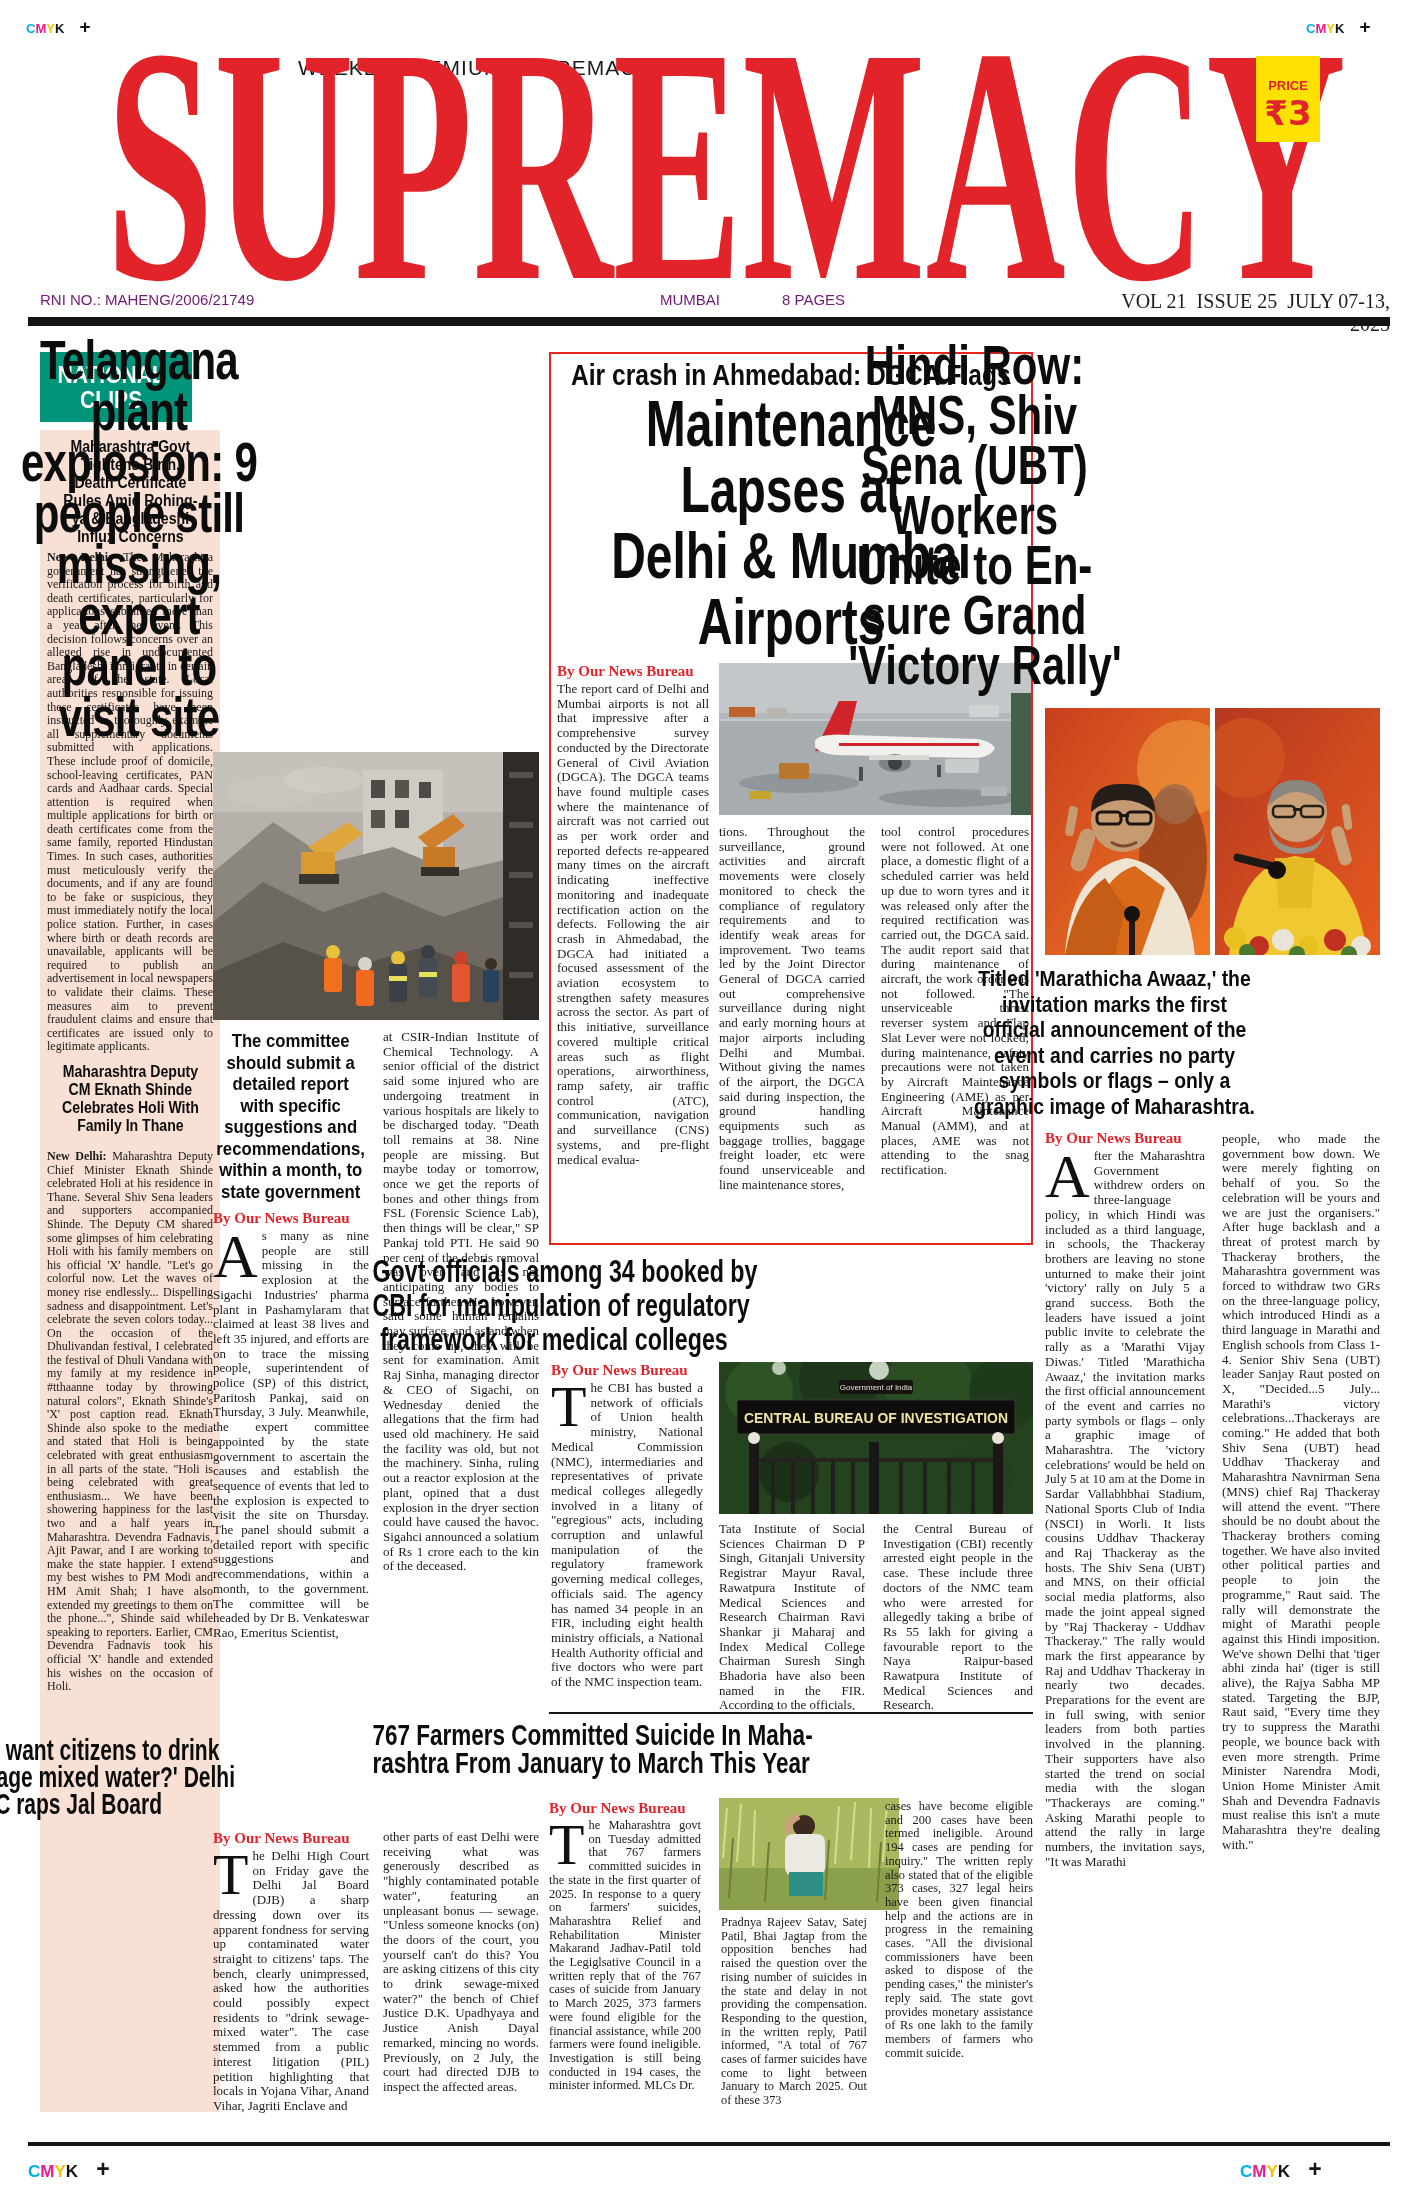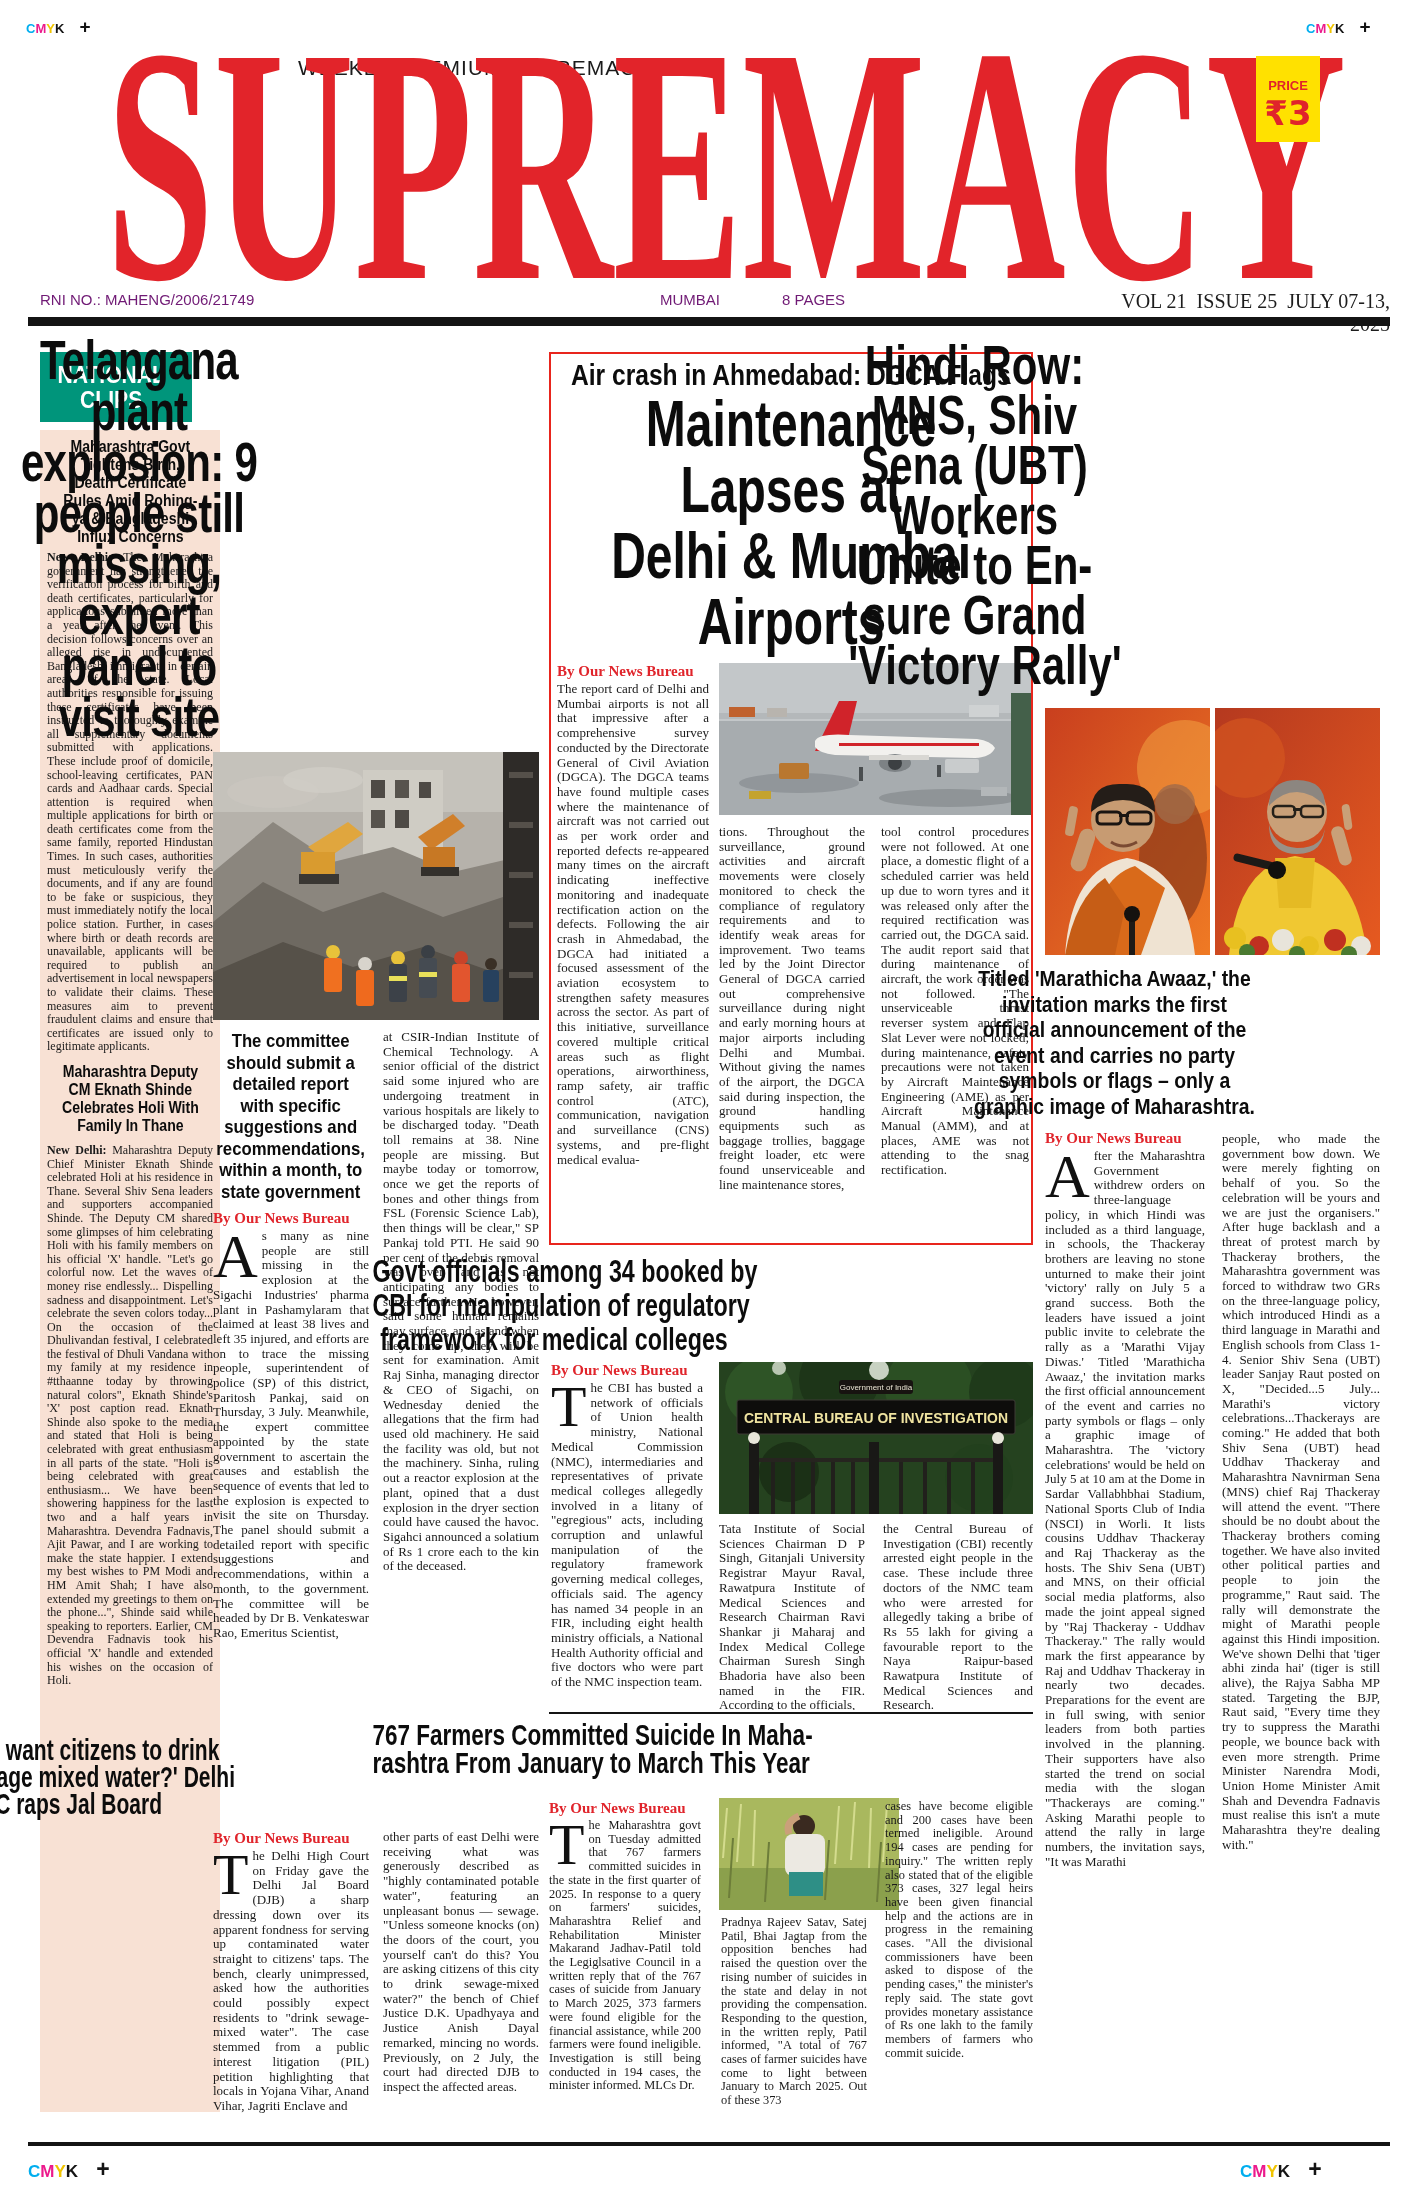--- a/index.html
+++ b/index.html
@@ -75,21 +75,21 @@
     <div class="body clip-body" style="margin-top:5px;">
       <b>New Delhi:</b>
       <span>The Maharashtra government has strengthened the verification process for birth and death certificates, particularly for applications submitted more than a year after the event. This decision follows concerns over an alleged rise in undocumented Bangladeshi immigrants in certain areas of the state. Local authorities responsible for issuing these certificates have been instructed to thoroughly examine all supplementary documents submitted with applications. These include proof of domicile, school-leaving certificates, PAN cards and Aadhaar cards. Special attention is required when multiple applications for birth or death certificates come from the same family, reported Hindustan Times. In such cases, authorities must meticulously verify the documents, and if any are found to be fake or suspicious, they must immediately notify the local police station. Further, in cases where birth or death records are unavailable, applicants will be required to publish an advertisement in local newspapers to validate their claims. These measures aim to prevent fraudulent claims and ensure that certificates are issued only to legitimate applicants.</span>
     </div>
     <div class="hl ctr sq88 cliphead" style="margin-top:9px;">
       <span class="ln">Maharashtra Deputy</span>
       <span class="ln">CM Eknath Shinde</span>
       <span class="ln">Celebrates Holi With</span>
       <span class="ln">Family In Thane</span>
     </div>
-    <div class="body clip-body" style="margin-top:9px;">
+    <div class="body clip-body" style="margin-top:15px;">
       <b>New Delhi:</b>
       <span>Maharashtra Deputy Chief Minister Eknath Shinde celebrated Holi at his residence in Thane. Several Shiv Sena leaders and supporters accompanied Shinde. The Deputy CM shared some glimpses of him celebrating Holi with his family members on his official 'X' handle. "Let's go colorful now. Let the waves of money rise endlessly... Dispelling sadness and disappointment. Let's celebrate the seven colors today... On the occasion of the Dhulivandan festival, I celebrated the festival of Dhuli Vandana with my family at my residence in #tthaanne today by throwing natural colors", Eknath Shinde's 'X' post caption read. Eknath Shinde also spoke to the media and stated that Holi is being celebrated with great enthusiasm in all parts of the state. "Holi is being celebrated with great enthusiasm... We have been showering happiness for the last two and a half years in Maharashtra. Devendra Fadnavis, Ajit Pawar, and I are working to make the state happier. I extend my best wishes to PM Modi and HM Amit Shah; I have also extended my greetings to them on the phone...", Shinde said while speaking to reporters. Earlier, CM Devendra Fadnavis took his official 'X' handle and extended his wishes on the occasion of Holi.</span>
     </div>
   </div>
 
   <div class="abs hl ctr sq75" style="left:213px;top:334px;width:326px;font-size:56px;line-height:51px;letter-spacing:-1px;">
     <span class="ln">Telangana</span>
     <span class="ln">plant</span>
     <span class="ln">explosion: 9</span>
     <span class="ln">people still</span>

